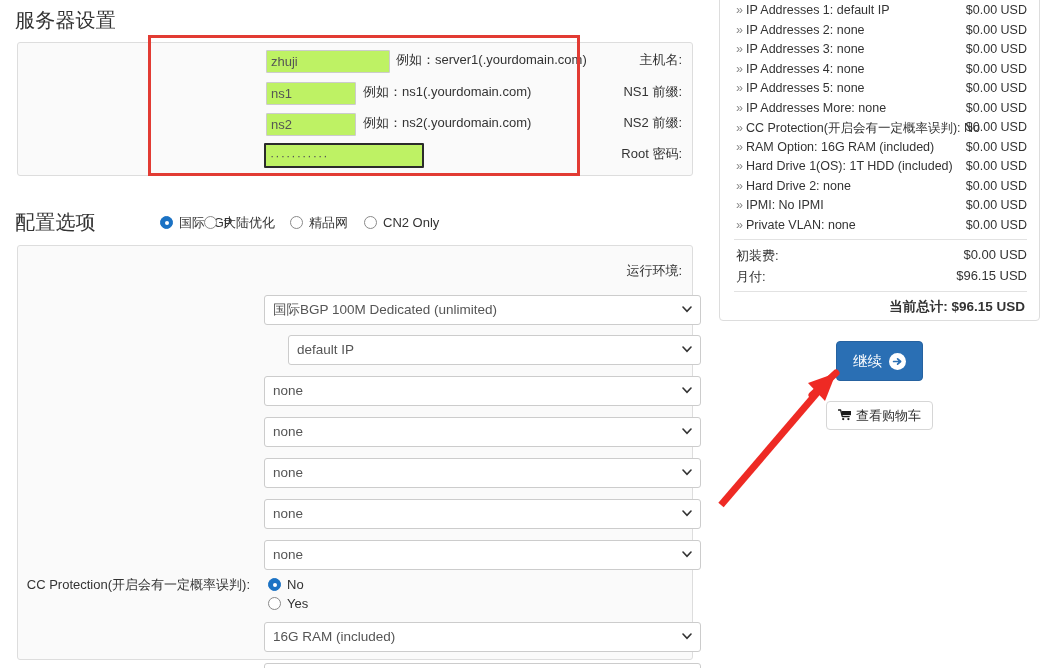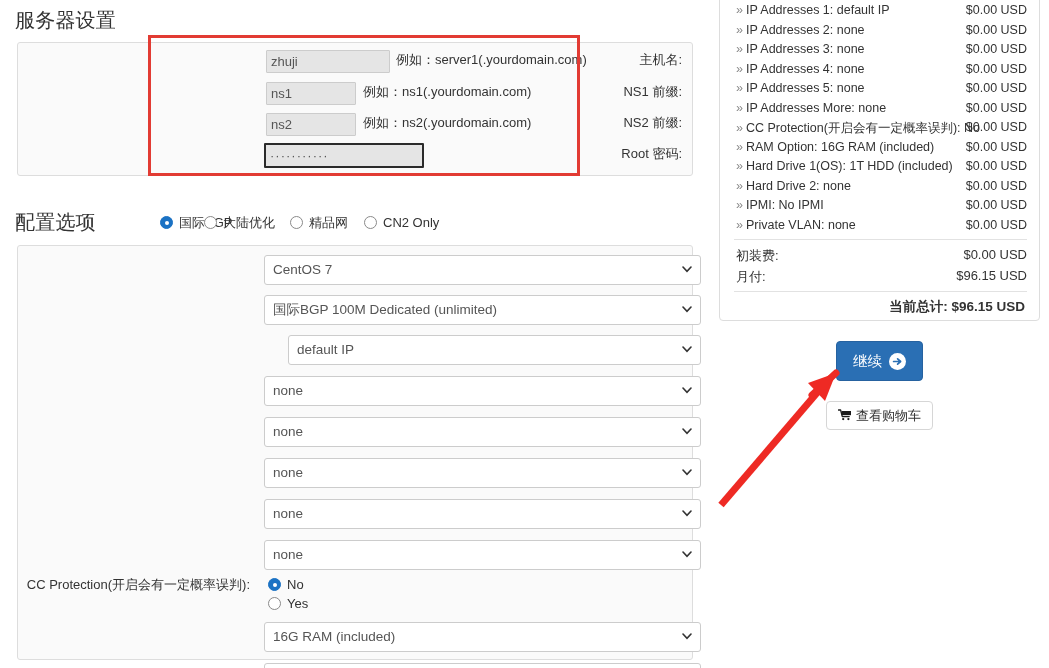--- a/index.html
+++ b/index.html
@@ -44,21 +44,21 @@
     color: #333333;
     line-height: 17px;
     padding-right: 10px;
   }
 
   
   .tinput {
     position: absolute;
     height: 23px;
     border: 1px solid #cccccc;
-    background: #e5e5e5;
+    background: #bef264;
     font-family: "Liberation Sans", sans-serif;
     font-size: 13px;
     color: #555555;
     padding: 1px 4px;
     border-radius: 1px;
     outline: none;
   }
   .tinput.focused {
     border: 2px solid #2b2b2b;
     height: 25px;
@@ -311,30 +311,20 @@
     </div>
     <div class="radio-item" style="left:246px; top:0px;">
       <span class="radio-dot"></span><span class="rtxt">CN2 Only</span>
     </div>
   </div>
 
   <div class="panel" id="panel-config">
 
     <div class="frow" style="top:9px; height:30px;">
       <div class="flabel" style="top:7px;">运行环境:</div>
-      <div class="sel-wrap" style="top:0px;">
-        <select class="sel">
-          <option>CentOS 7</option>
-        </select>
-        <span class="sel-caret">
-          <svg width="10" height="7" viewBox="0 0 10 7">
-              <path d="M1 1 L5 5.4 L9 1" fill="none" stroke="#333" stroke-width="1.6" stroke-linecap="round"></path>
-            </svg>
-        </span>
-      </div>
     </div>
 
     <div class="frow" style="top:49px; height:30px;">
       <div class="flabel" style="top:7px;">带宽选择:</div>
       <div class="sel-wrap" style="top:0px;">
         <select class="sel">
           <option>国际BGP 100M Dedicated (unlimited)</option>
         </select>
         <span class="sel-caret">
           <svg width="10" height="7" viewBox="0 0 10 7">

